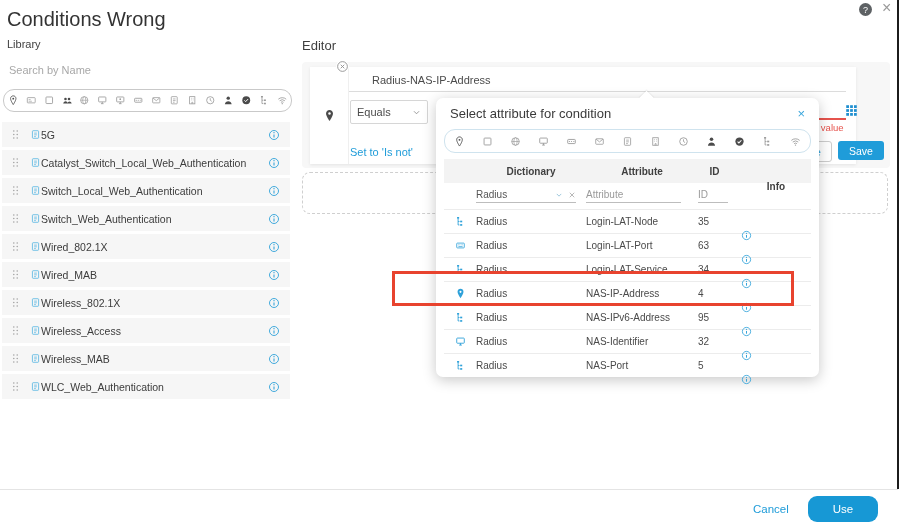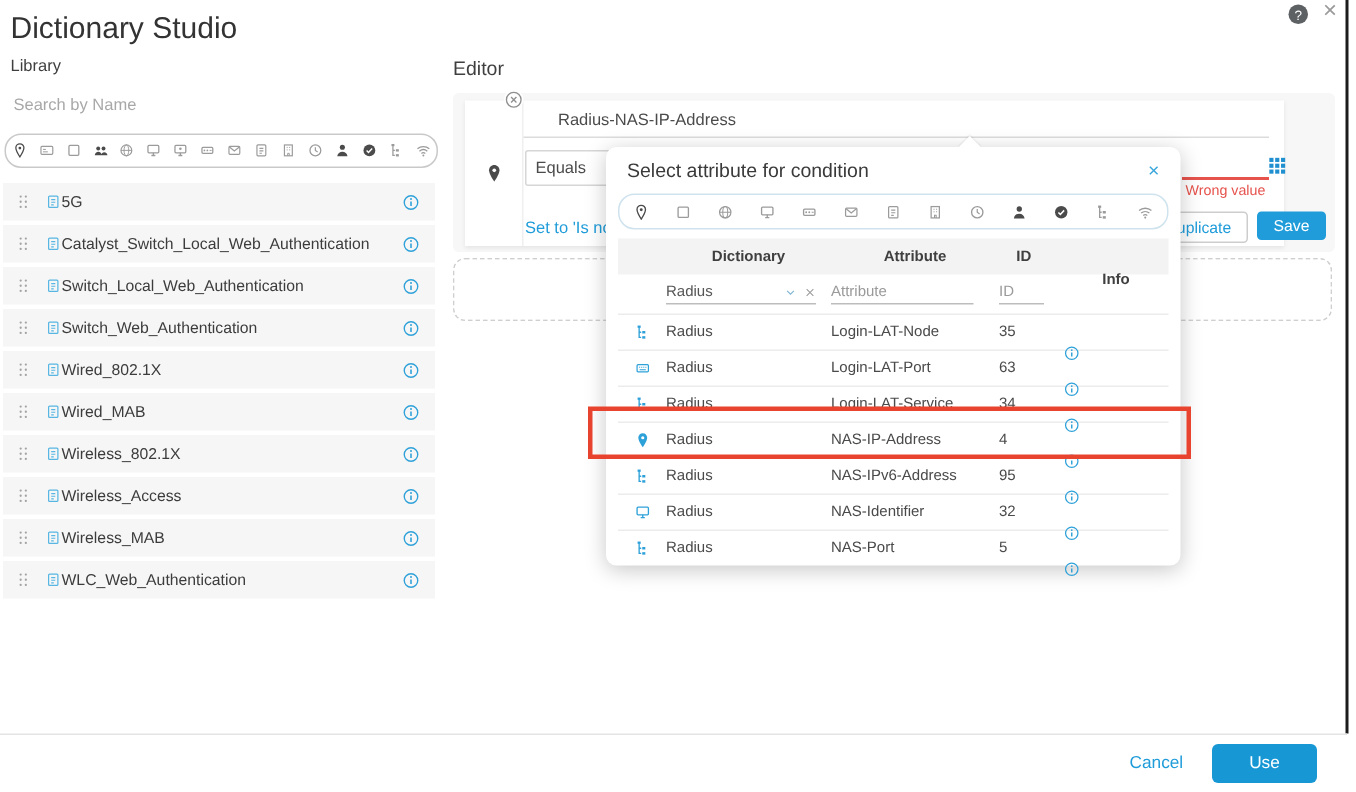--- a/index.html
+++ b/index.html
@@ -49,21 +49,21 @@
   .val-err{left:788px;top:122px;width:58px;text-align:center;font-size:9.5px;color:#e6534d;white-space:nowrap;}
   .grid-btn{left:845px;top:104px;font-size:13px;color:#1f8fd0;cursor:pointer;}
   .setto-link{left:350px;top:146px;font-size:11px;color:#1f9cd9;cursor:pointer;}
   .dup-btn{left:766px;top:141px;height:19px;padding:0 10px;background:#fff;border:1px solid #cdcdcd;
            border-radius:3px;font-size:10.5px;color:#1f9cd9;display:flex;align-items:center;cursor:pointer;}
   .save-btn{left:838px;top:141px;height:19px;padding:0 11px;background:#1f9cd9;border:0;border-radius:3px;
             font-size:10.5px;color:#fff;display:flex;align-items:center;cursor:pointer;}
   .drop-zone{left:302px;top:172px;width:584px;height:40px;border:1px dashed #cfcfcf;border-radius:8px;}
 
   
-  .popup{left:404px;top:98px;width:383px;background:#fff;box-shadow:0 3px 14px rgba(0,0,0,.22);z-index:5;border-radius:7px;}
+  .popup{left:436px;top:98px;width:383px;background:#fff;box-shadow:0 3px 14px rgba(0,0,0,.22);z-index:5;border-radius:7px;}
   .popup-arrow{left:641px;top:93px;width:11px;height:11px;background:#fff;transform:rotate(45deg);
                z-index:6;box-shadow:-1px -1px 1px rgba(0,0,0,.05);}
   .popup-title-row{margin:8px 14px 0;display:flex;align-items:center;}
   .popup-title{font-size:13px;color:#3a3a3a;}
   .popup-close{margin-left:auto;font-size:13px;color:#3aa6dc;cursor:pointer;}
   .dlg-pill{margin:8px 8px 0;height:22px;font-size:11px;border-color:#cfe3ee;}
   .tbl{margin:6px 8px 0;font-size:10px;}
   .trow{display:flex;align-items:center;}
   .col-icon{width:32px;display:flex;justify-content:center;}
   .col-dict{width:110px;} .col-attr{width:112px;} .col-id{width:33px;} .col-info{flex:1;padding-left:10px;margin-top:30px;}
@@ -79,29 +79,29 @@
   .w95{width:95px;} .w30{width:30px;}
   .drow{height:23px;border-top:1px solid #ececec;color:#4a4a4a;cursor:pointer;}
   .drow .col-icon{font-size:11px;color:#2ea1d9;}
   .drow .inf{font-size:11px;color:#2ea1d9;cursor:pointer;}
 
   .hl-box{left:392px;top:271px;width:396px;height:29px;border:3px solid #e8432e;z-index:10;pointer-events:none;}
 
   
   .foot-line{left:0;top:489px;width:898px;height:1px;background:#e4e4e4;}
   .cancel-link{left:753px;top:503px;font-size:11.5px;color:#1f9cd9;cursor:pointer;}
-  .use-btn{left:808px;top:496px;width:70px;height:26px;background:#1798d5;border:0;border-radius:4px;
+  .use-btn{left:808px;top:496px;width:70px;height:26px;background:#1798d5;border:0;border-radius:9px;
            color:#fff;font-size:11.5px;display:flex;align-items:center;justify-content:center;cursor:pointer;}
 </style>
 </head>
 <body>
 
 <div class="stage">
 
-  <div class="abs page-title">Dictionary Studio</div>
+  <div class="abs page-title">Conditions Wrong</div>
   <div class="abs help-btn">?</div>
   <div class="abs win-close">×</div>
   <div class="abs right-edge"></div>
 
   <div class="abs lib-label">Library</div>
   <div class="abs lib-search">
     <input placeholder="Search by Name" style="">
   </div>
   <div class="abs pill lib-pill">
 

